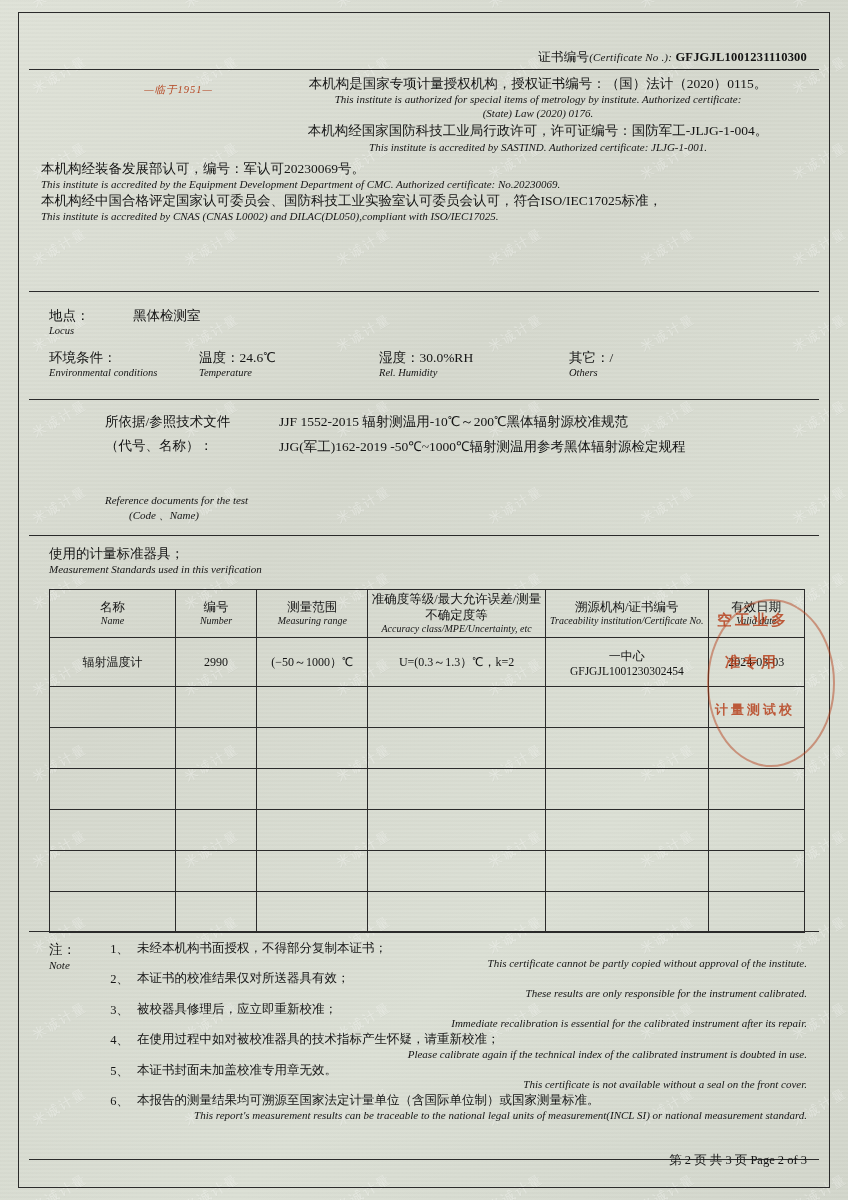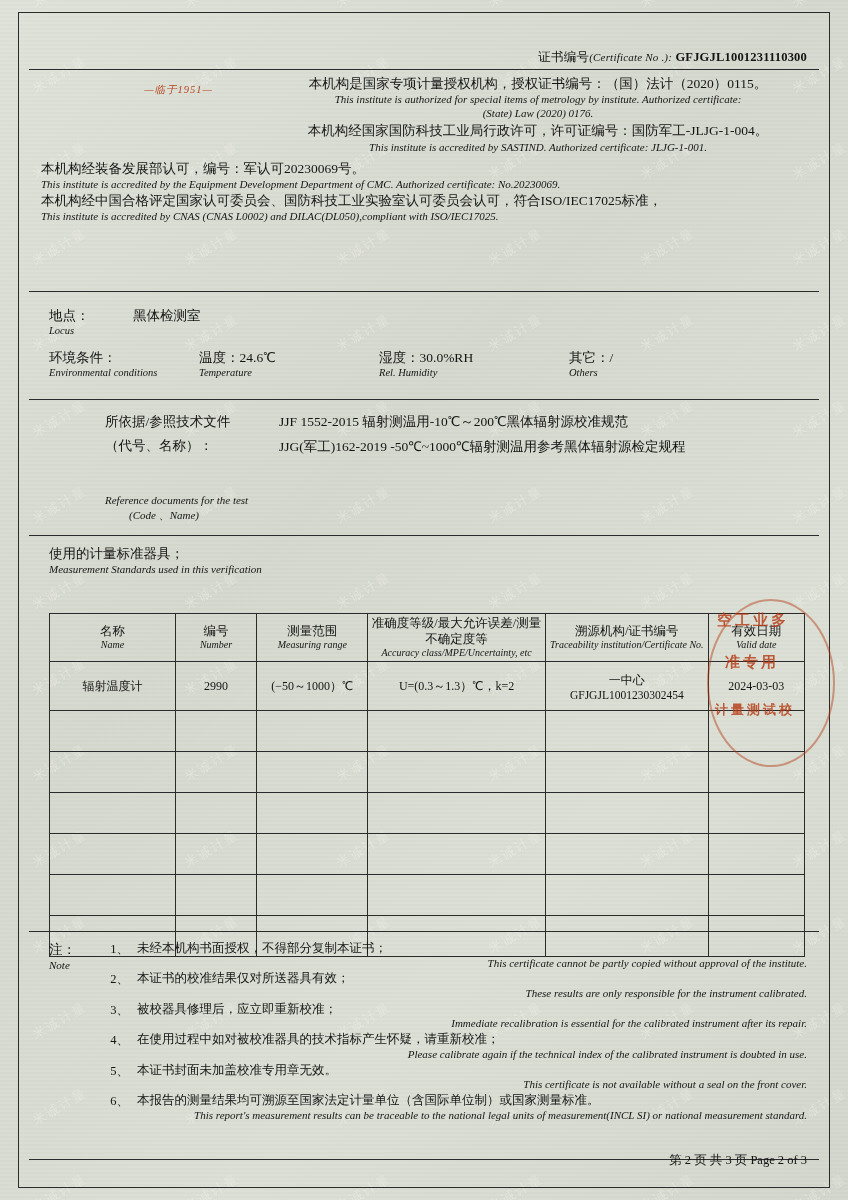--- a/index.html
+++ b/index.html
@@ -89,21 +89,20 @@
   .lbl-en{font-style:italic;font-size:10.5px;}
 
   
   .refs{position:absolute;left:20px;right:12px;}
 
   
   table.std{
     border-collapse:collapse;
     width:100%;
     table-layout:fixed;
-    margin-top:24px;
   }
   table.std th, table.std td{
     border:1px solid #2b2b2b;
     text-align:center;
     vertical-align:middle;
     font-size:12px;
     padding:2px 3px;
   }
   table.std th{font-weight:normal;}
   table.std th .c{font-size:12.5px;display:block;line-height:1.25;}

